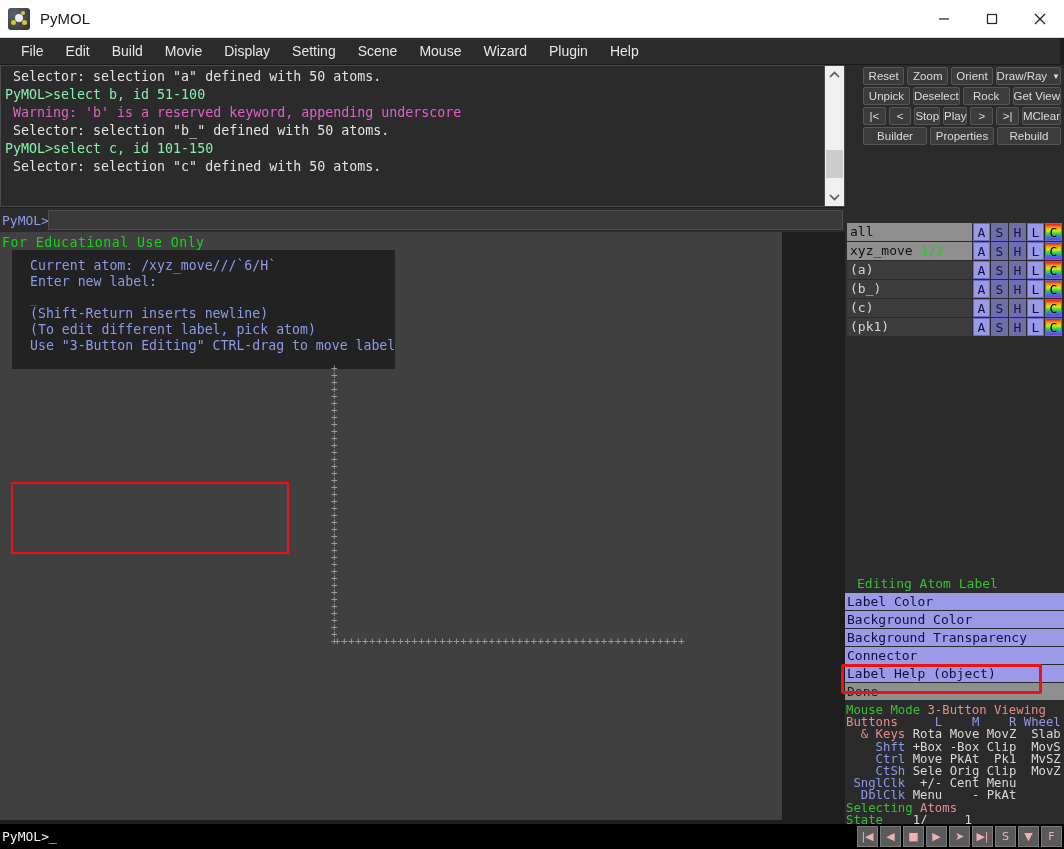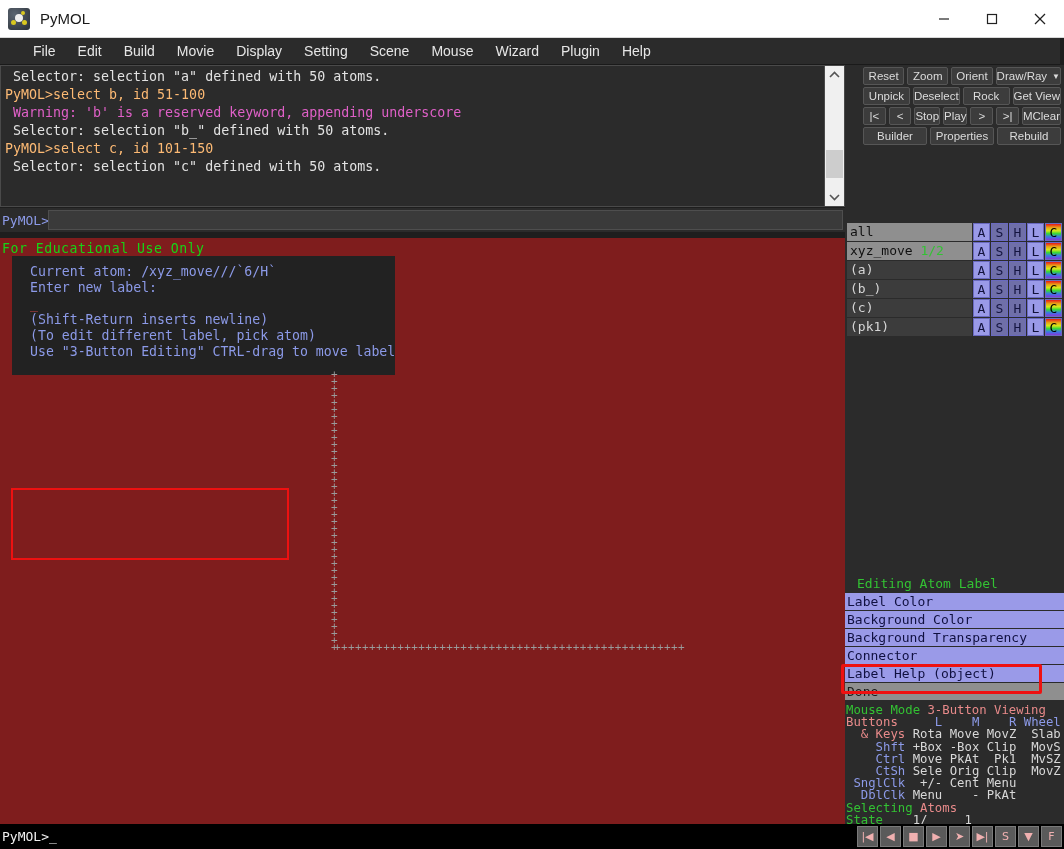--- a/index.html
+++ b/index.html
@@ -33,41 +33,41 @@
   .win-btns { margin-left:auto; display:flex; height:38px; }
   .win-btn {
     width: 48px; height: 38px; display:flex; align-items:center; justify-content:center;
     color:#222;
   }
   .win-btn svg { display:block; }
 
   
   .menubar {
     position: absolute; left:0; top:38px; width:1060px; height:27px;
-    background:#2b2b2b; display:flex; align-items:center; padding-left:22px;
+    background:#2b2b2b; display:flex; align-items:center; padding-left:10px;
     border-bottom:1px solid #1a1a1a;
   }
   .menu-item {
     color:#e6e6e6; font-size:14px; padding:3px 11px; cursor:default;
     font-family:"Liberation Sans", sans-serif; white-space:nowrap;
   }
 
   
   .console-wrap {
     position:absolute; left:0; top:65px; width:845px; height:142px;
     background:#2b2b2b; border:1px solid #4a4a4a;
     display:flex;
   }
   .console {
     flex:1; padding:2px 0 0 4px; overflow:hidden;
     font-family:"DejaVu Sans Mono","Liberation Mono",monospace;
     font-size:13.3px; line-height:18.1px; white-space:pre;
   }
   .c-white { color:#e2e2e2; }
-  .c-blue  { color:#fdba74; }
+  .c-blue  { color:#86efac; }
   .c-pink  { color:#e060c8; }
 
   .scrollbar {
     width:20px; background:#2b2b2b; border-left:1px solid #4a4a4a;
     display:flex; flex-direction:column; align-items:stretch;
   }
   .sb-btn { height:18px; background:#f0f0f0; display:flex;align-items:center;justify-content:center; }
   .sb-track { flex:1; background:#f0f0f0; position:relative; }
   .sb-thumb { position:absolute; left:1px; right:1px; top:66px; height:28px; background:#cdcdcd; }
 
@@ -82,22 +82,22 @@
   }
   .prompt-inp {
     flex:1; height:20px; margin-right:2px; background:#3a3a3a;
     border:1px solid #4e4e4e; color:#e2e2e2;
     font-family:"DejaVu Sans Mono","Liberation Mono",monospace; font-size:13px;
     padding-left:4px; outline:none;
   }
 
   
   .viewport {
-    position:absolute; left:0; top:238px; width:845px; height:588px;
-    background:#7f1d1d; overflow:hidden;
+    position:absolute; left:0; top:232px; width:782px; height:588px;
+    background:#404040; overflow:hidden;
   }
   .vp-edu {
     position:absolute; left:2px; top:3px;
     color:#17d417; font-family:"DejaVu Sans Mono","Liberation Mono",monospace;
     font-size:13.2px; letter-spacing:0.5px;
   }
   .vp-dialog {
     position:absolute; left:12px; top:18px; width:383px; height:119px;
     background:#222222;
     font-family:"DejaVu Sans Mono","Liberation Mono",monospace;

